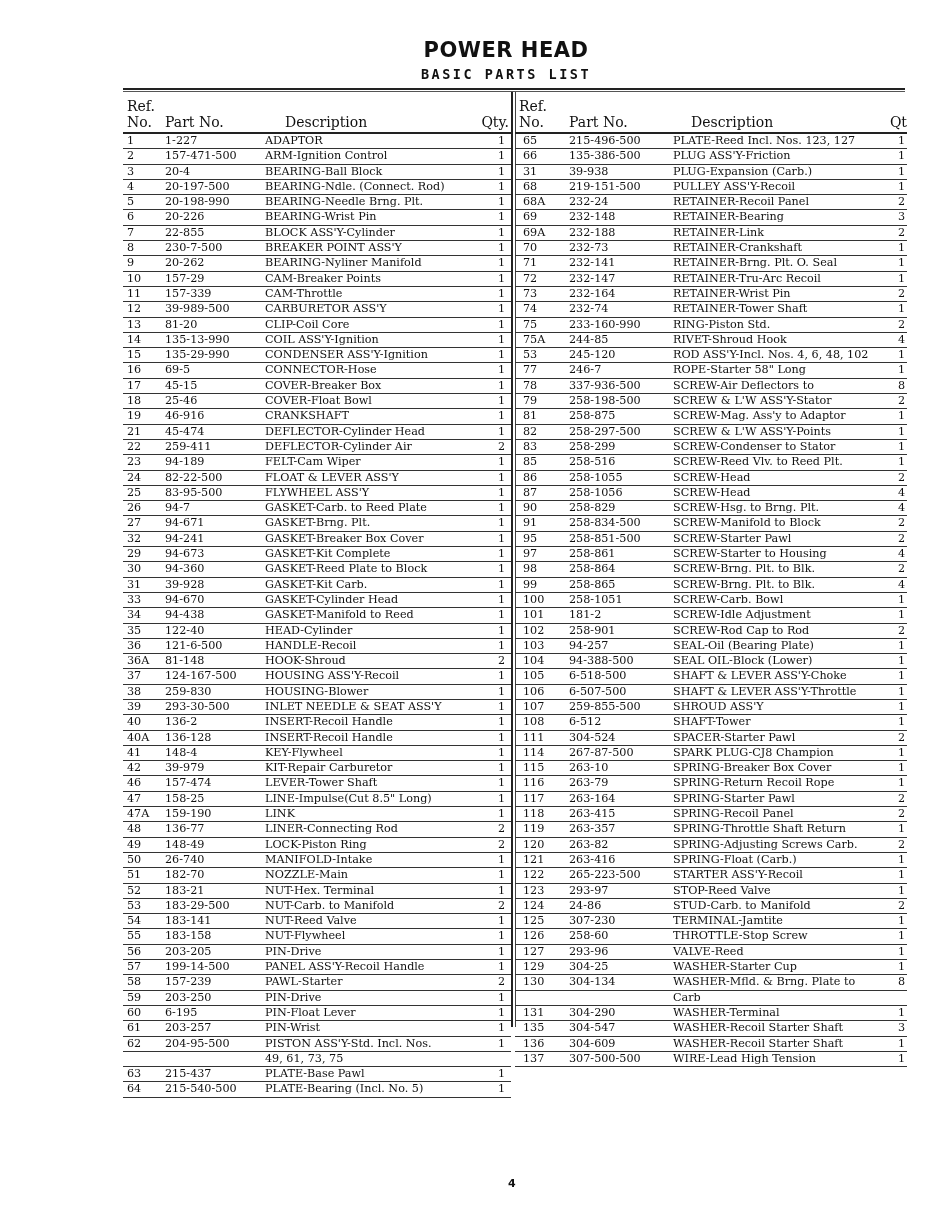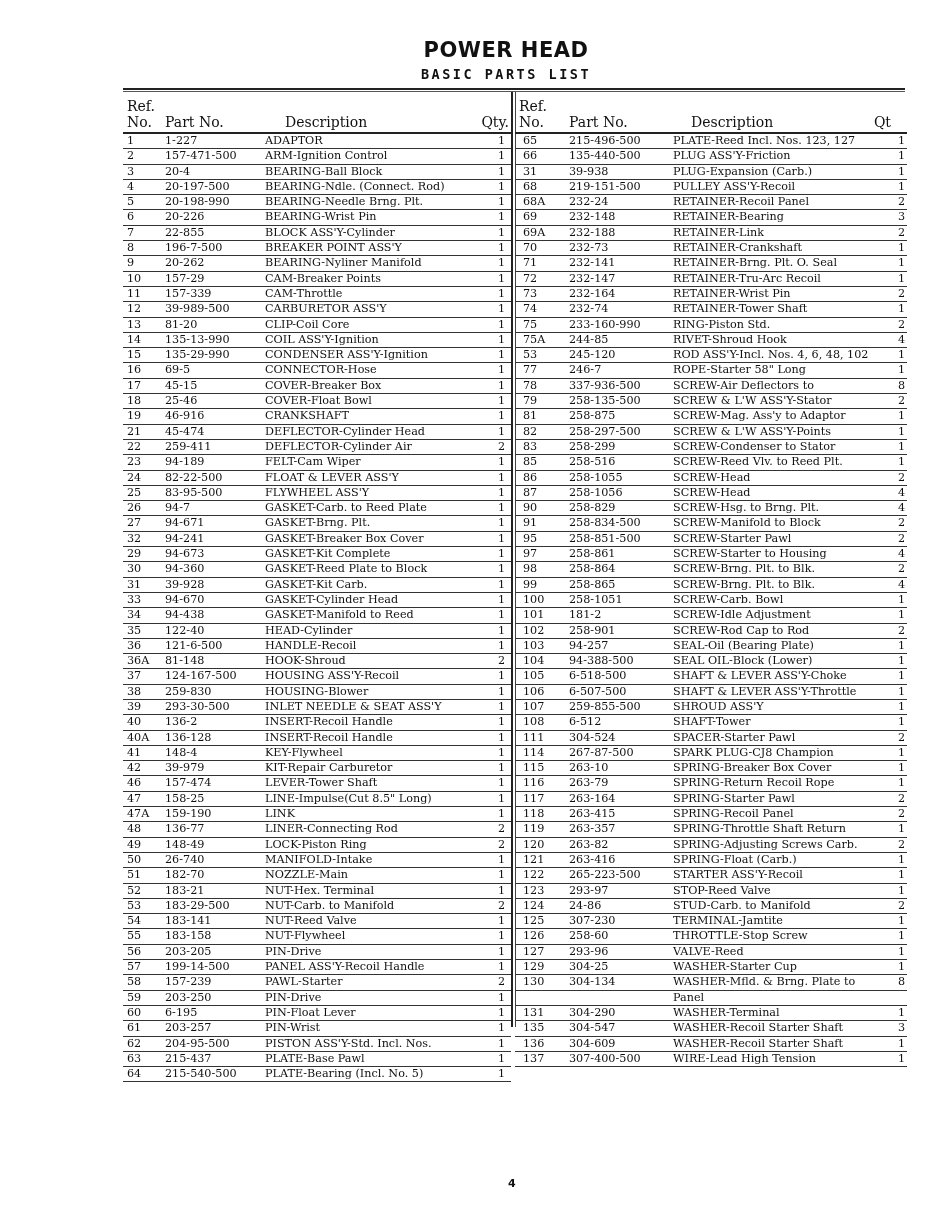--- a/index.html
+++ b/index.html
@@ -79,21 +79,21 @@
         <span class="qty">1</span>
       </div>
       <div class="row">
         <span class="ref">7</span>
         <span class="pn">22-855</span>
         <span class="desc">BLOCK ASS'Y-Cylinder</span>
         <span class="qty">1</span>
       </div>
       <div class="row">
         <span class="ref">8</span>
-        <span class="pn">196-7-500</span>
+        <span class="pn">230-7-500</span>
         <span class="desc">BREAKER POINT ASS'Y</span>
         <span class="qty">1</span>
       </div>
       <div class="row">
         <span class="ref">9</span>
         <span class="pn">20-262</span>
         <span class="desc">BEARING-Nyliner Manifold</span>
         <span class="qty">1</span>
       </div>
       <div class="row">
@@ -394,20 +394,26 @@
         <span class="ref">61</span>
         <span class="pn">203-257</span>
         <span class="desc">PIN-Wrist</span>
         <span class="qty">1</span>
       </div>
       <div class="row">
         <span class="ref">62</span>
         <span class="pn">204-95-500</span>
         <span class="desc">PISTON ASS'Y-Std. Incl. Nos.</span>
         <span class="qty">1</span>
+      </div>
+      <div class="row">
+        <span class="ref"></span>
+        <span class="pn"></span>
+        <span class="desc">49, 61, 73, 75</span>
+        <span class="qty"></span>
       </div>
       <div class="row">
         <span class="ref">63</span>
         <span class="pn">215-437</span>
         <span class="desc">PLATE-Base Pawl</span>
         <span class="qty">1</span>
       </div>
       <div class="row">
         <span class="ref">64</span>
         <span class="pn">215-540-500</span>
@@ -416,32 +422,32 @@
       </div>
     </div>
 </div>
 
 <div class="col right">
   <div class="hdr">
     <span style="left:4px;top:2px">Ref.</span>
     <span style="left:4px;top:18px">No.</span>
     <span style="left:54px;top:18px">Part No.</span>
     <span style="left:176px;top:18px">Description</span>
-    <span style="right:16px;top:18px">Qt</span>
+    <span style="right:0px;top:18px">Qt</span>
   </div>
   <div id="right-body">
       <div class="row">
         <span class="ref">65</span>
         <span class="pn">215-496-500</span>
         <span class="desc">PLATE-Reed Incl. Nos. 123, 127</span>
         <span class="qty">1</span>
       </div>
       <div class="row">
         <span class="ref">66</span>
-        <span class="pn">135-440-500</span>
+        <span class="pn">135-386-500</span>
         <span class="desc">PLUG ASS'Y-Friction</span>
         <span class="qty">1</span>
       </div>
       <div class="row">
         <span class="ref">31</span>
         <span class="pn">39-938</span>
         <span class="desc">PLUG-Expansion (Carb.)</span>
         <span class="qty">1</span>
       </div>
       <div class="row">
@@ -523,21 +529,21 @@
         <span class="qty">1</span>
       </div>
       <div class="row">
         <span class="ref">78</span>
         <span class="pn">337-936-500</span>
         <span class="desc">SCREW-Air Deflectors to</span>
         <span class="qty">8</span>
       </div>
       <div class="row">
         <span class="ref">79</span>
-        <span class="pn">258-135-500</span>
+        <span class="pn">258-198-500</span>
         <span class="desc">SCREW &amp; L'W ASS'Y-Stator</span>
         <span class="qty">2</span>
       </div>
       <div class="row">
         <span class="ref">81</span>
         <span class="pn">258-875</span>
         <span class="desc">SCREW-Mag. Ass'y to Adaptor</span>
         <span class="qty">1</span>
       </div>
       <div class="row">
@@ -758,21 +764,21 @@
       </div>
       <div class="row">
         <span class="ref">130</span>
         <span class="pn">304-134</span>
         <span class="desc">WASHER-Mfld. &amp; Brng. Plate to</span>
         <span class="qty">8</span>
       </div>
       <div class="row">
         <span class="ref"></span>
         <span class="pn"></span>
-        <span class="desc">Panel</span>
+        <span class="desc">Carb</span>
         <span class="qty"></span>
       </div>
       <div class="row">
         <span class="ref">131</span>
         <span class="pn">304-290</span>
         <span class="desc">WASHER-Terminal</span>
         <span class="qty">1</span>
       </div>
       <div class="row">
         <span class="ref">135</span>
@@ -781,20 +787,20 @@
         <span class="qty">3</span>
       </div>
       <div class="row">
         <span class="ref">136</span>
         <span class="pn">304-609</span>
         <span class="desc">WASHER-Recoil Starter Shaft</span>
         <span class="qty">1</span>
       </div>
       <div class="row">
         <span class="ref">137</span>
-        <span class="pn">307-400-500</span>
+        <span class="pn">307-500-500</span>
         <span class="desc">WIRE-Lead High Tension</span>
         <span class="qty">1</span>
       </div>
     </div>
 </div>
 
 <div class="pageno">4</div>
 
 </body></html>

